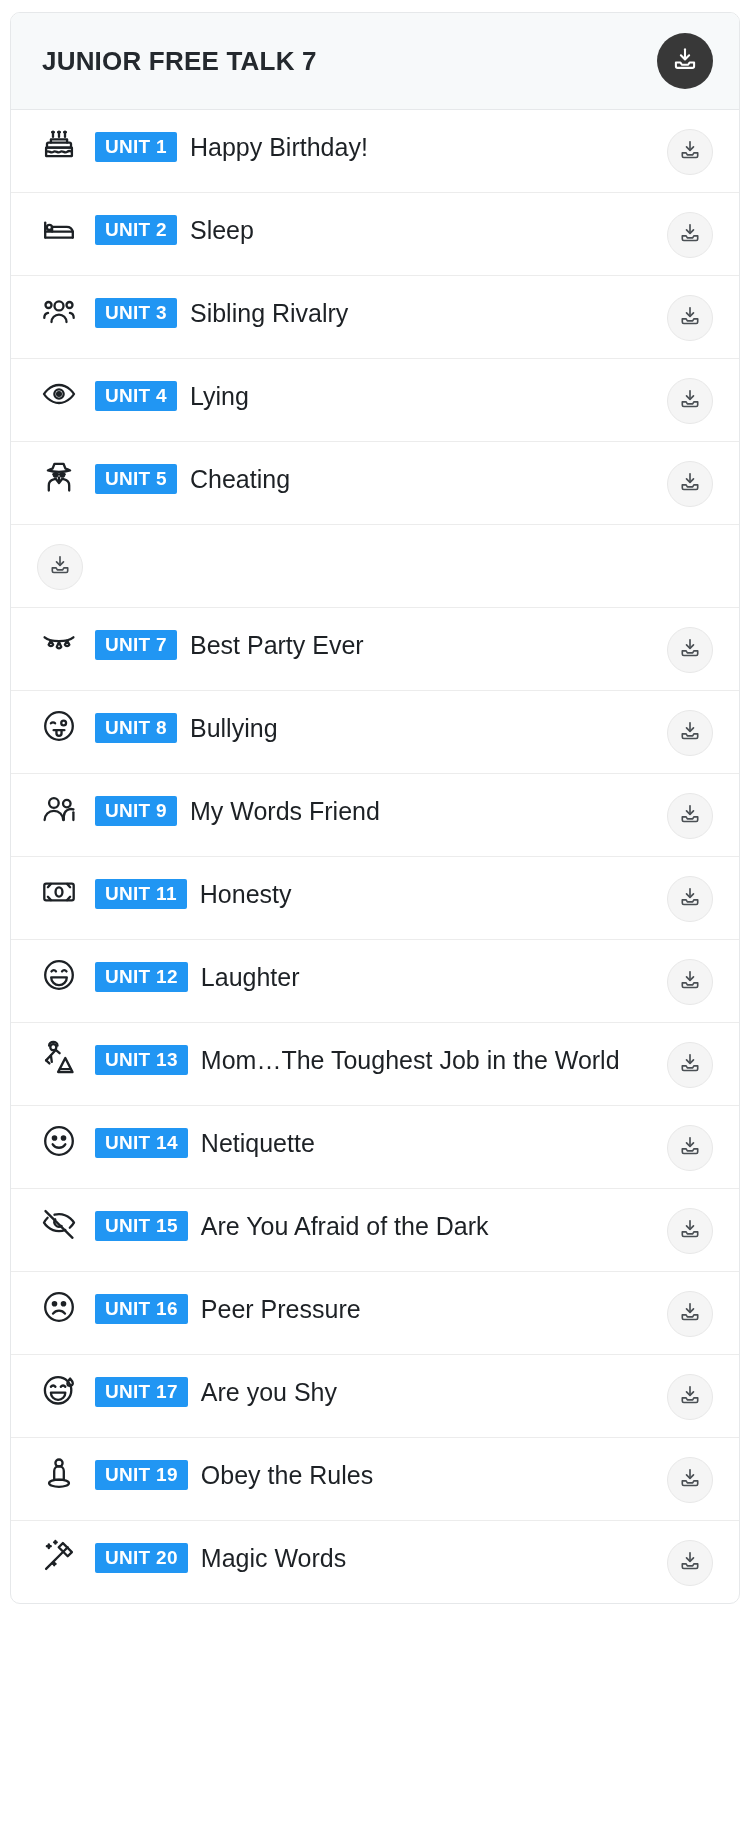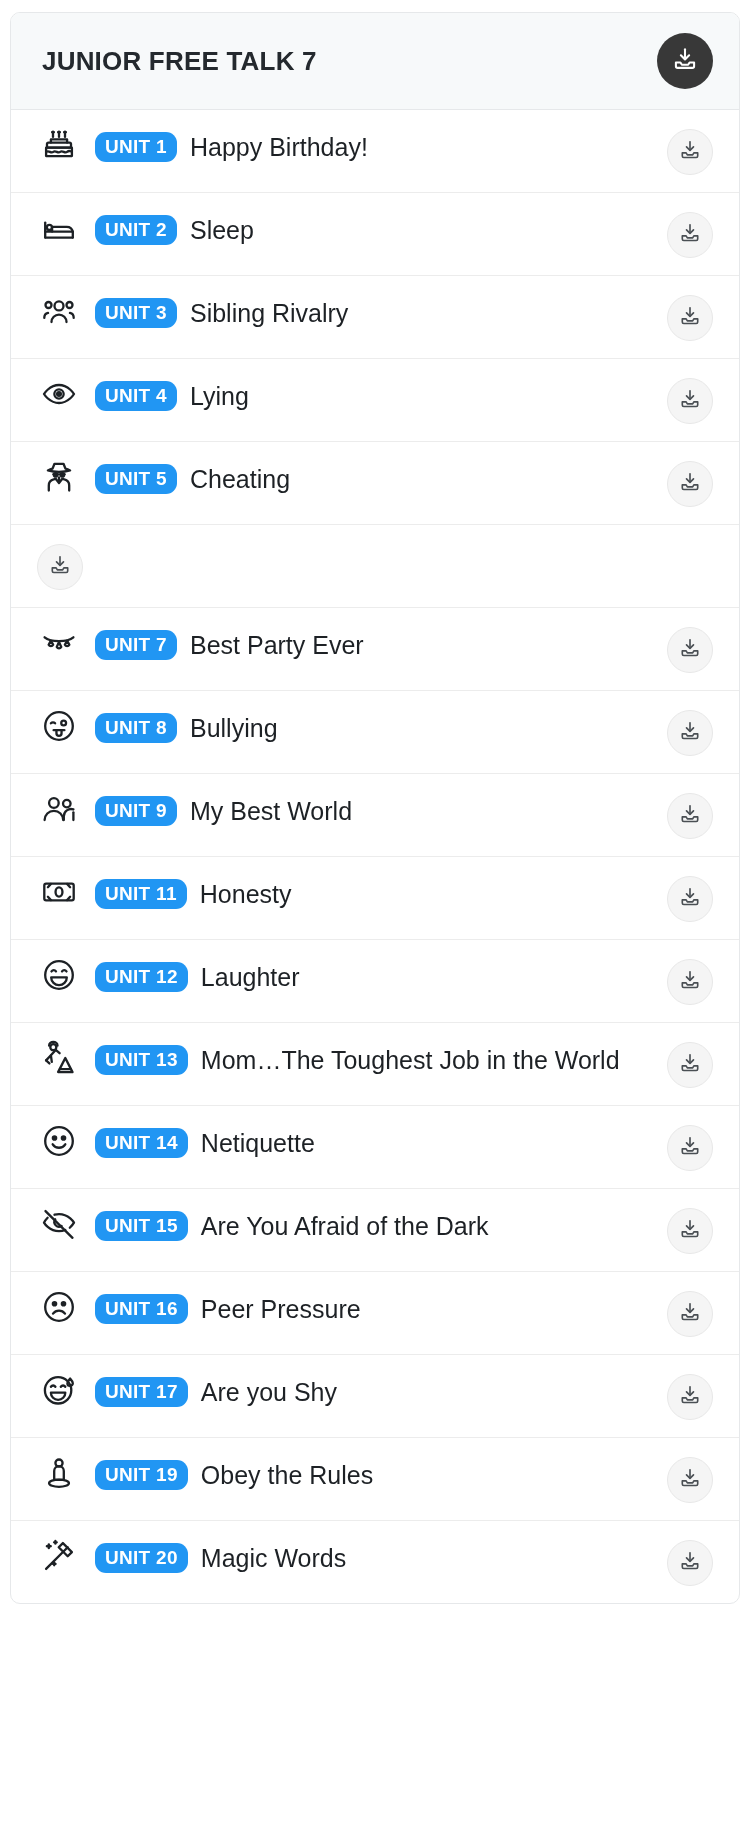--- a/index.html
+++ b/index.html
@@ -87,21 +87,21 @@
   .unit-icon svg { display: inline-block; vertical-align: middle; }
 
   .unit-badge {
     display: inline-block;
     vertical-align: middle;
     background: #2196f3;
     color: #ffffff;
     font-size: 19px;
     font-weight: bold;
     letter-spacing: 0.3px;
-    border-radius: 11px;
+    border-radius: 2px;
     padding: 5px 10px 6px 10px;
     margin-right: 13px;
     white-space: nowrap;
     line-height: 1;
   }
 
   .unit-title {
     display: inline;
     font-size: 25px;
     color: #1d2125;
@@ -269,21 +269,21 @@
               </svg></span>
           </div>
         </div>
         <div class="row">
           <div class="row-main"><span class="unit-icon"><svg width="36" height="36" viewBox="0 0 24 24" fill="none" stroke="#1d2125" stroke-width="1.55" stroke-linecap="round" stroke-linejoin="round">
                 <circle cx="8.6" cy="8" r="3.2"></circle>
                 <path d="M2.4 19.4a6.2 6.2 0 0 1 12.4 0"></path>
                 <circle cx="17.2" cy="8.4" r="2.5"></circle>
                 <path d="M15.2 19.4v-2.6a4.8 4.8 0 0 1 6.4-4.5"></path>
                 <path d="M21.6 14.2v5.2"></path>
-              </svg></span><span class="unit-badge">UNIT 9</span><span class="unit-title">My Best World</span></div>
+              </svg></span><span class="unit-badge">UNIT 9</span><span class="unit-title">My Words Friend</span></div>
           <div class="dl-btn-light">
             <span><svg width="22" height="22" viewBox="0 0 24 24" fill="none" stroke="#4a4f54" stroke-width="1.8" stroke-linecap="round" stroke-linejoin="round">
                 <path d="M12 3v9"></path>
                 <path d="M8.2 8.6 12 12.4l3.8-3.8"></path>
                 <path d="M3.6 15.2h4.2l1.3 2.1h5.8l1.3-2.1h4.2v3.4a1.6 1.6 0 0 1-1.6 1.6H5.2a1.6 1.6 0 0 1-1.6-1.6z"></path>
               </svg></span>
           </div>
         </div>
         <div class="row">
           <div class="row-main"><span class="unit-icon"><svg width="36" height="36" viewBox="0 0 24 24" fill="none" stroke="#1d2125" stroke-width="1.55" stroke-linecap="round" stroke-linejoin="round">

